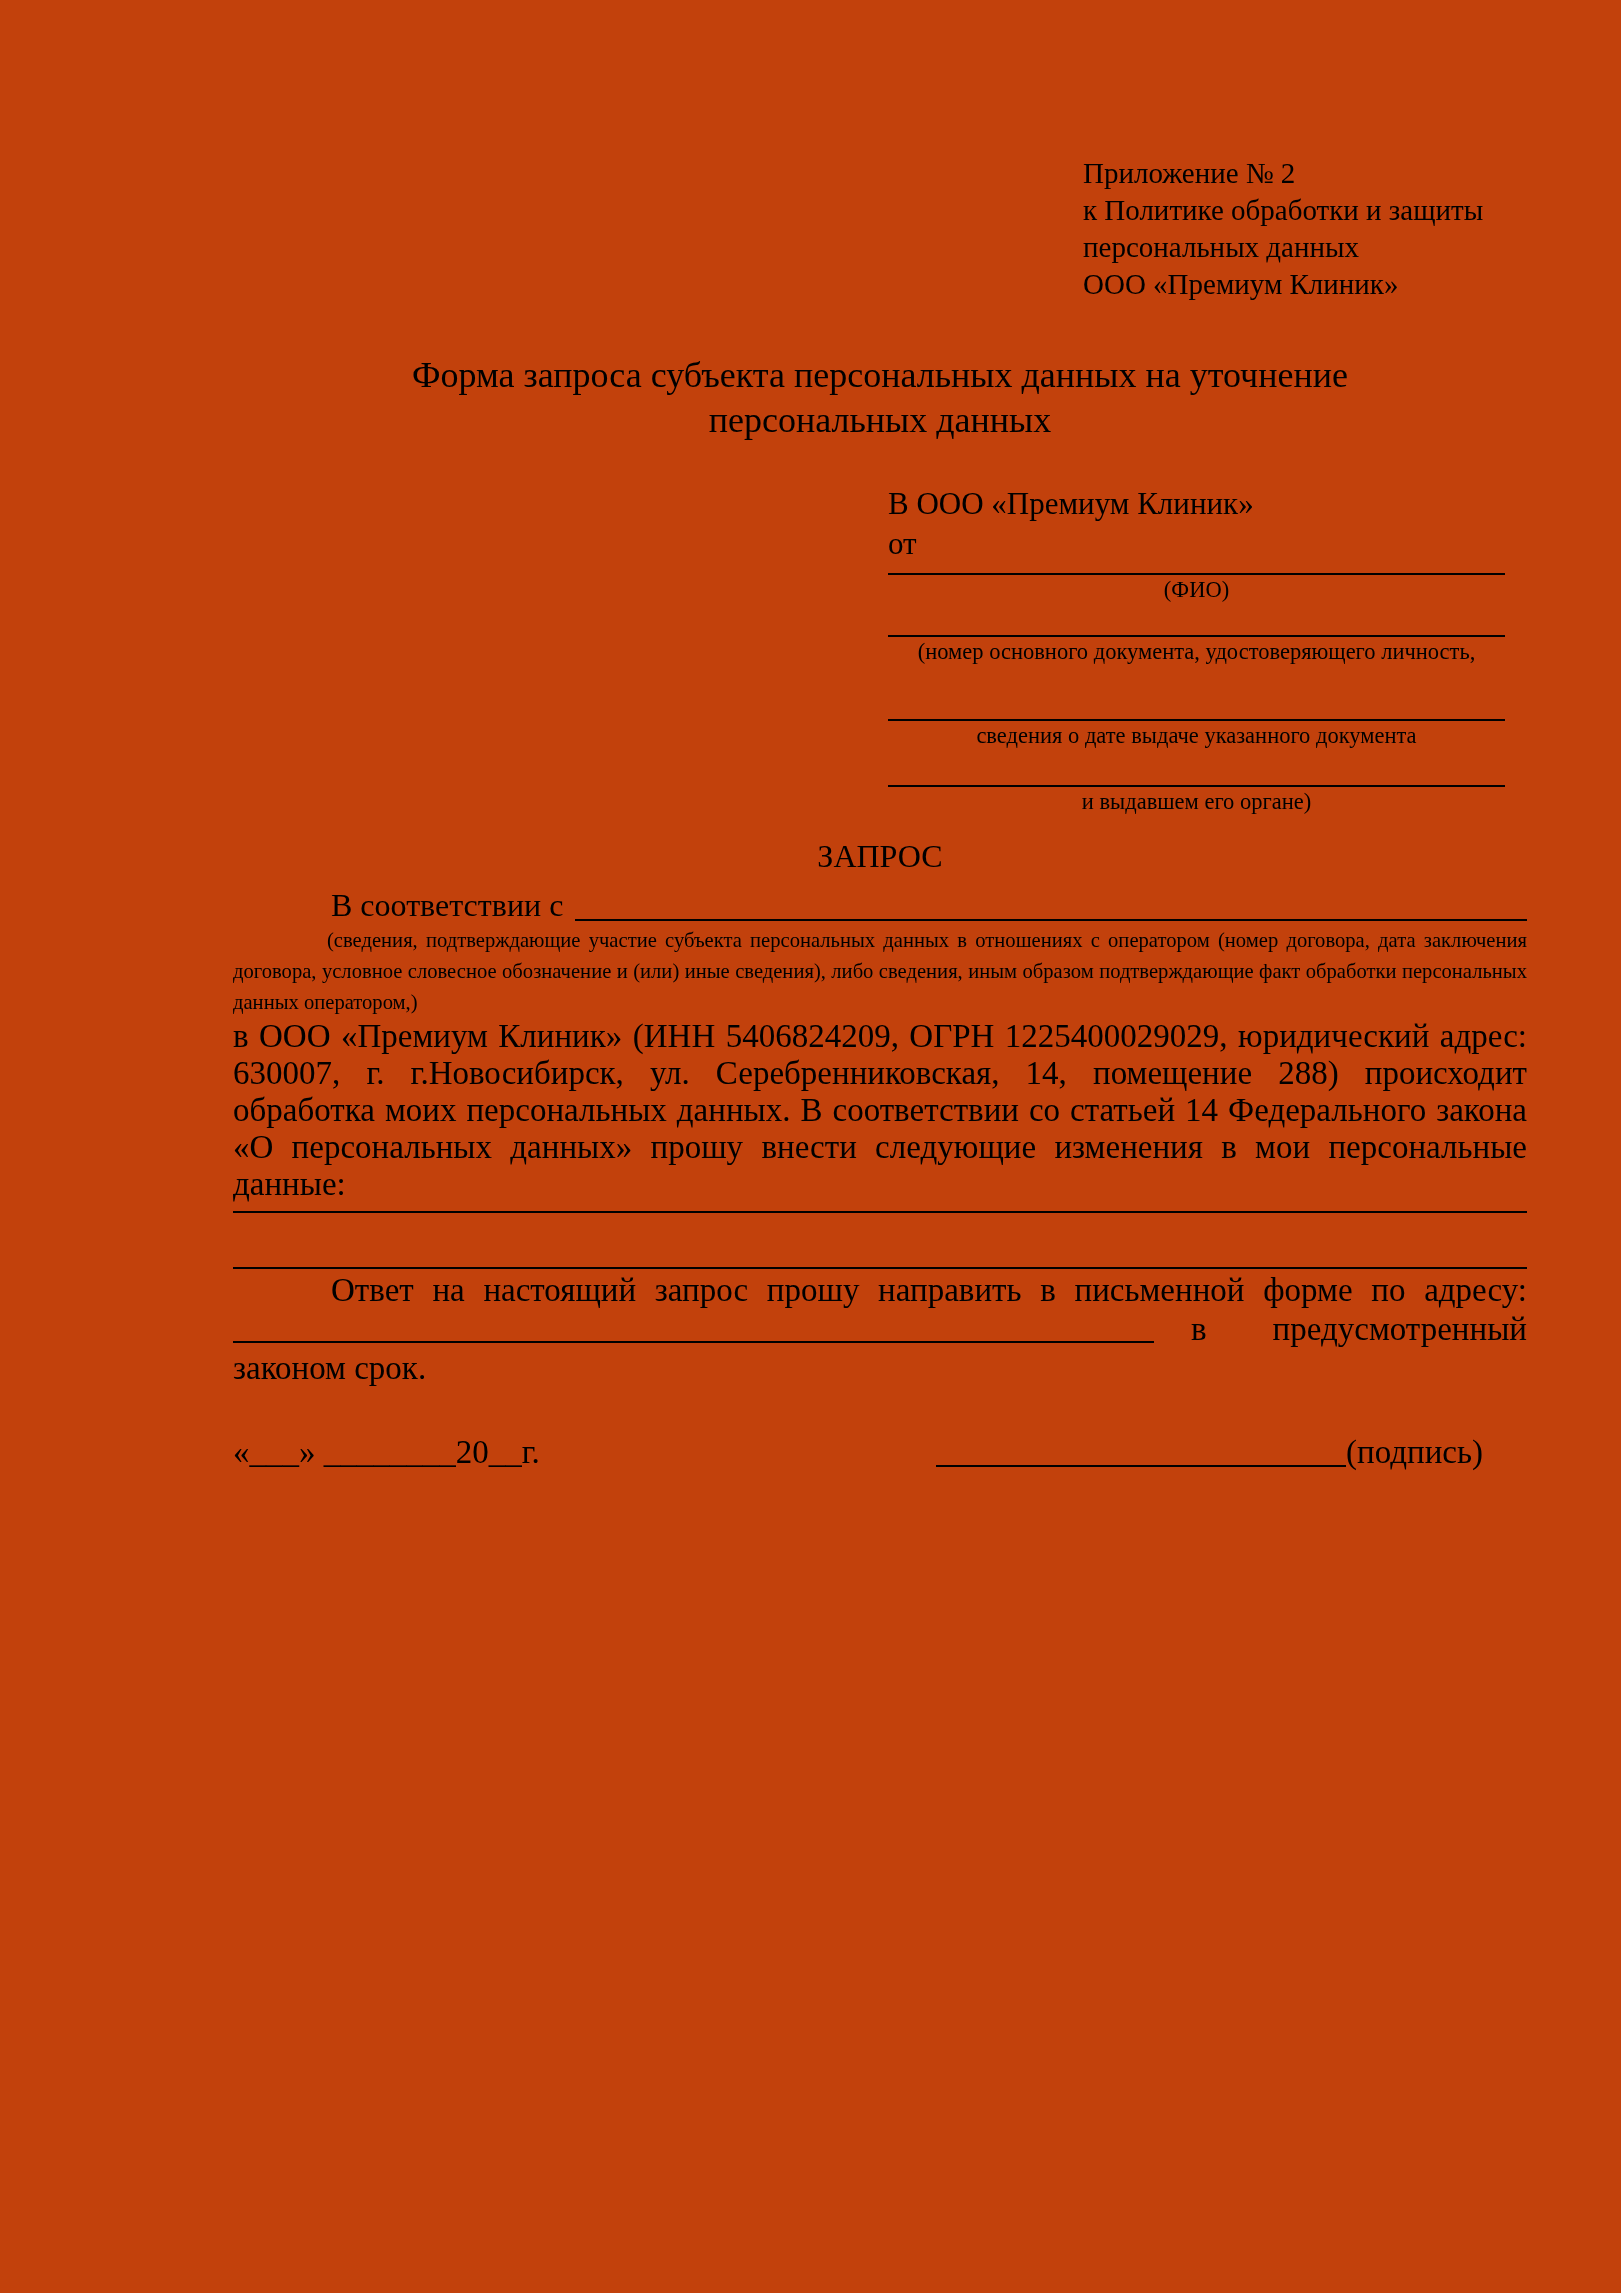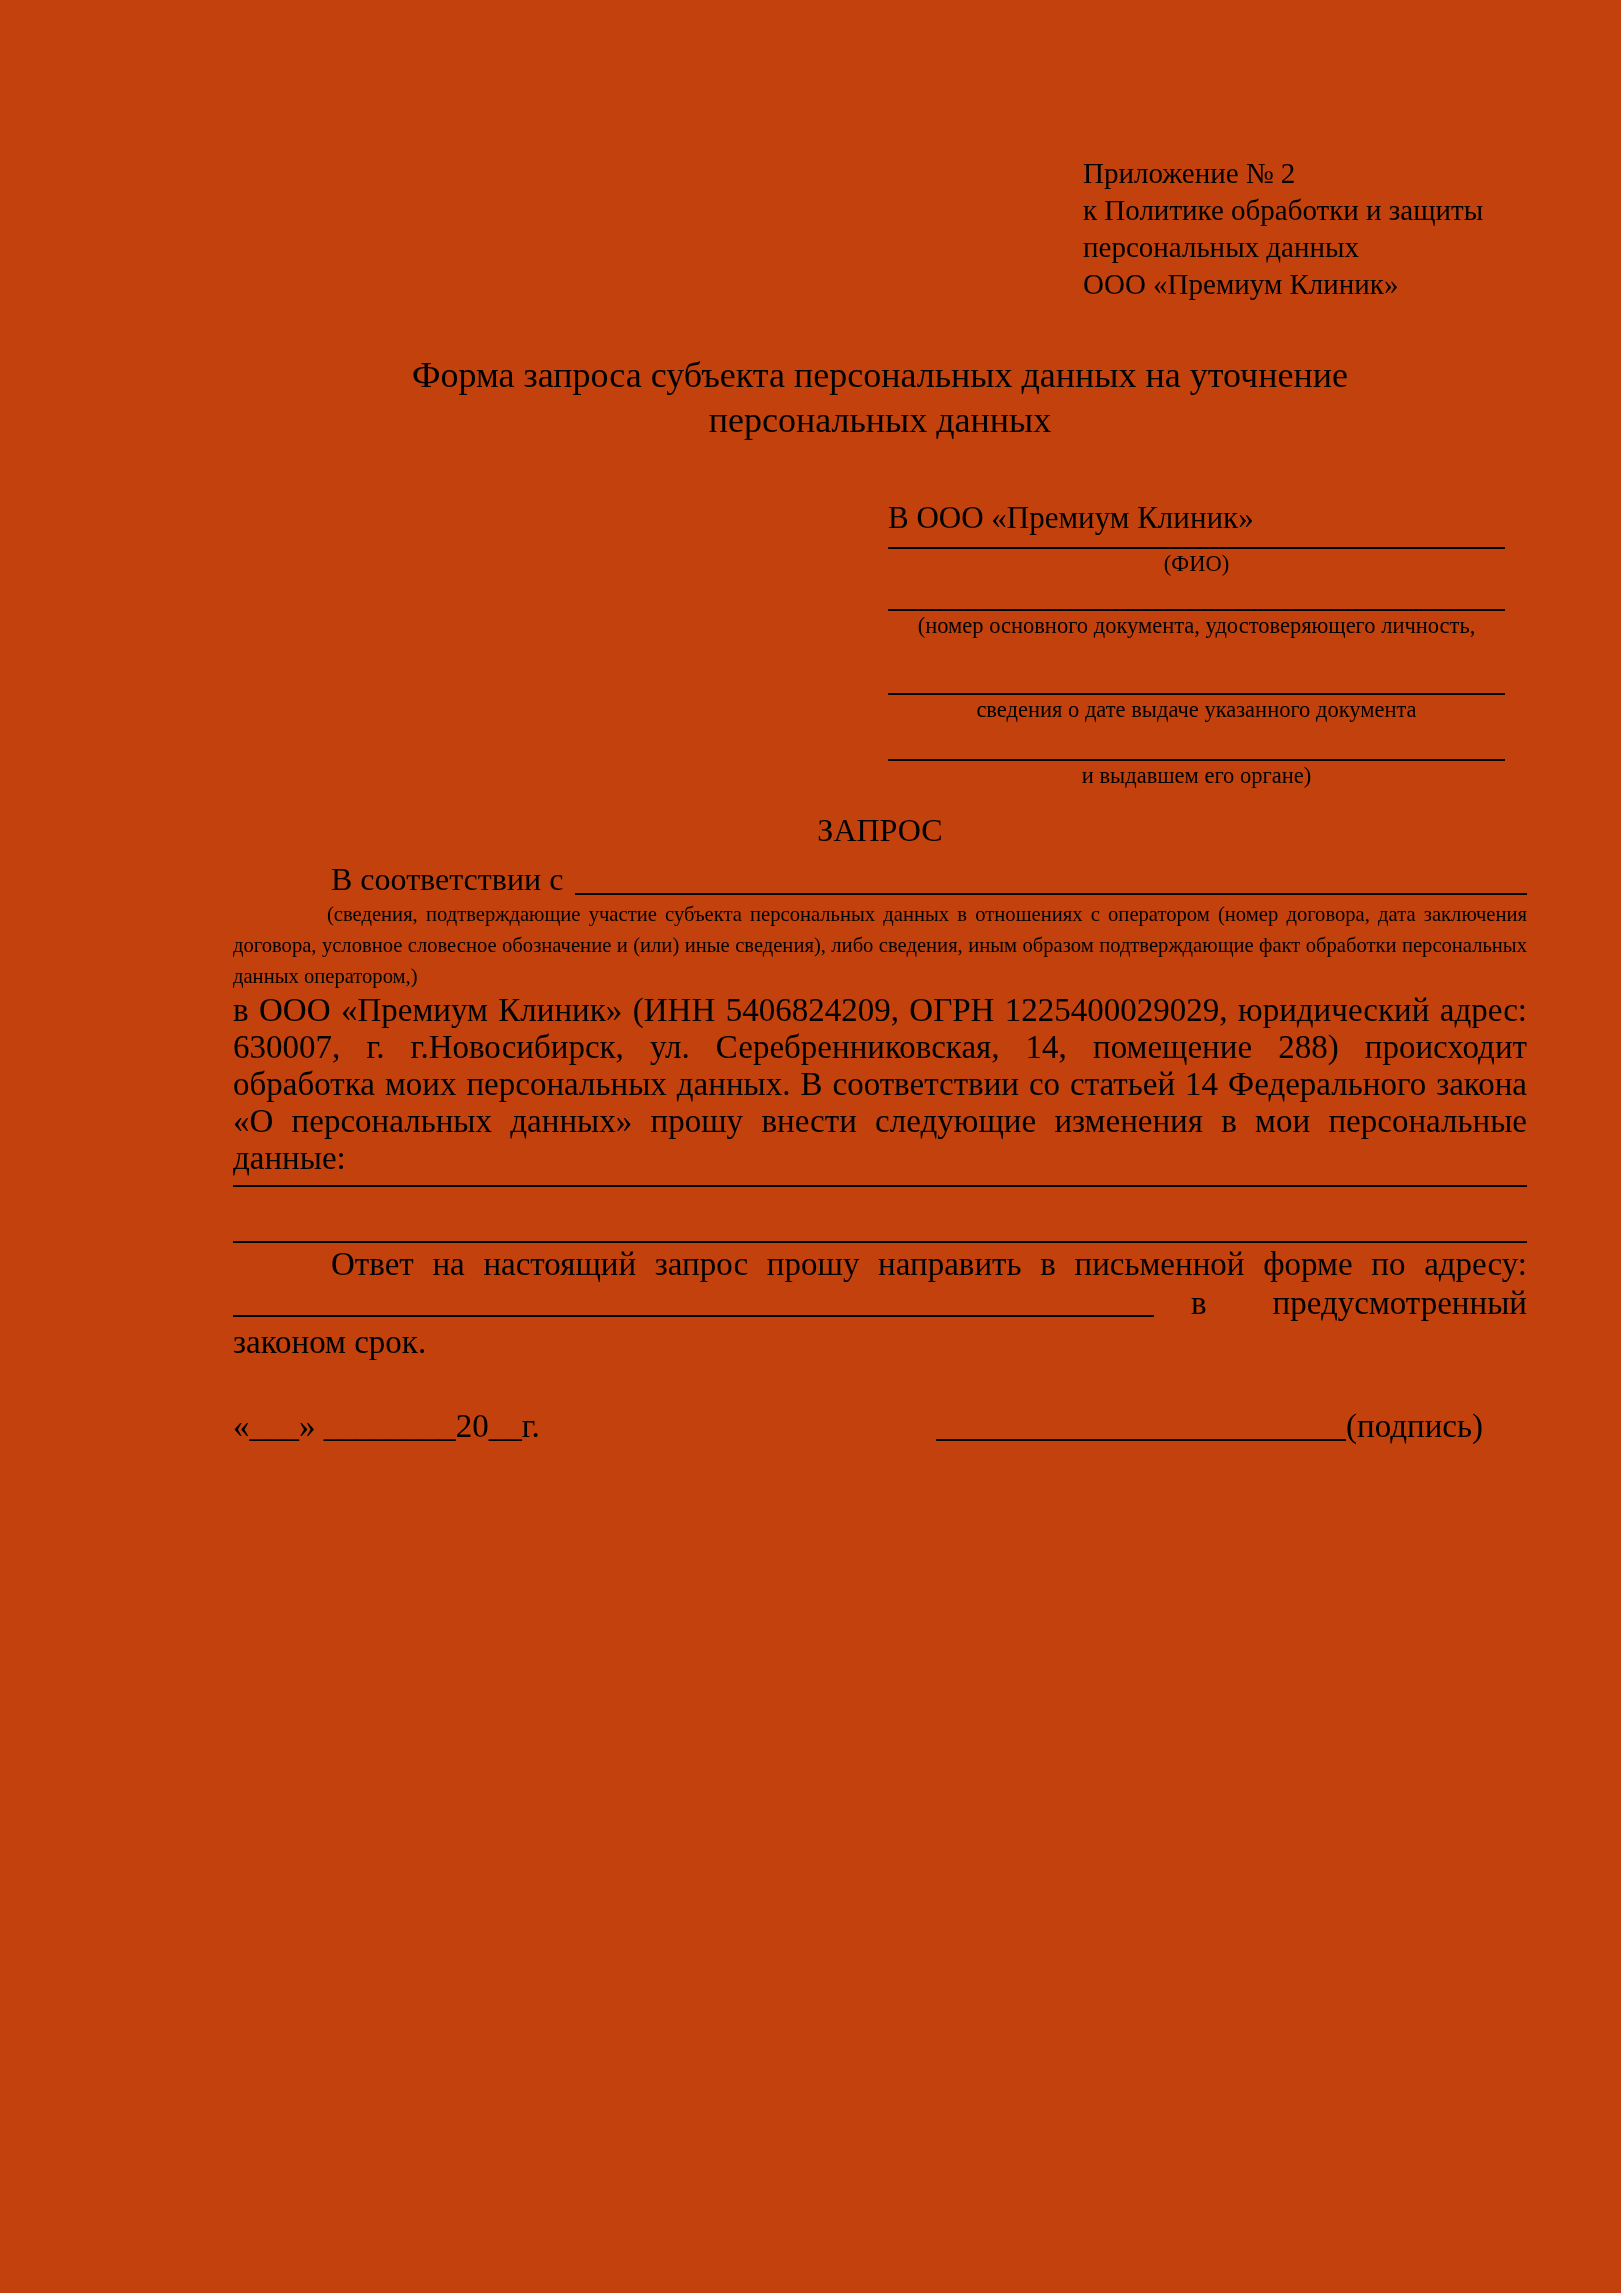--- a/index.html
+++ b/index.html
@@ -36,21 +36,21 @@
     margin: 50px auto 0 auto;
     max-width: 1147px;
     font-size: 36px;
     line-height: 45px;
     font-weight: normal;
     text-align: center;
   }
 
   
   .addressee {
-    margin-top: 55px;
+    margin-top: 41px;
     margin-left: 655px;
     width: 617px;
     font-size: 31px;
     line-height: 40px;
   }
   .blank {
     border-bottom: 2px solid #000;
   }
   .blank.b1 { height: 8.8px; }
   .blank.b2 { height: 31px; }
@@ -182,20 +182,21 @@
       <div>Приложение № 2</div>
       <div>к Политике обработки и защиты</div>
       <div>персональных данных</div>
       <div>ООО «Премиум Клиник»</div>
     </div>
 
     <div class="doc-title">Форма запроса субъекта персональных данных на уточнение персональных данных</div>
 
     <div class="addressee">
       <div>В ООО «Премиум Клиник»</div>
+      <div>от</div>
 
       <div class="blank b1"></div>
       <div class="cap">(ФИО)</div>
 
       <div class="blank b2"></div>
       <div class="cap">(номер основного документа, удостоверяющего личность,</div>
 
       <div class="blank b3"></div>
       <div class="cap">сведения о дате выдаче указанного документа</div>
 

